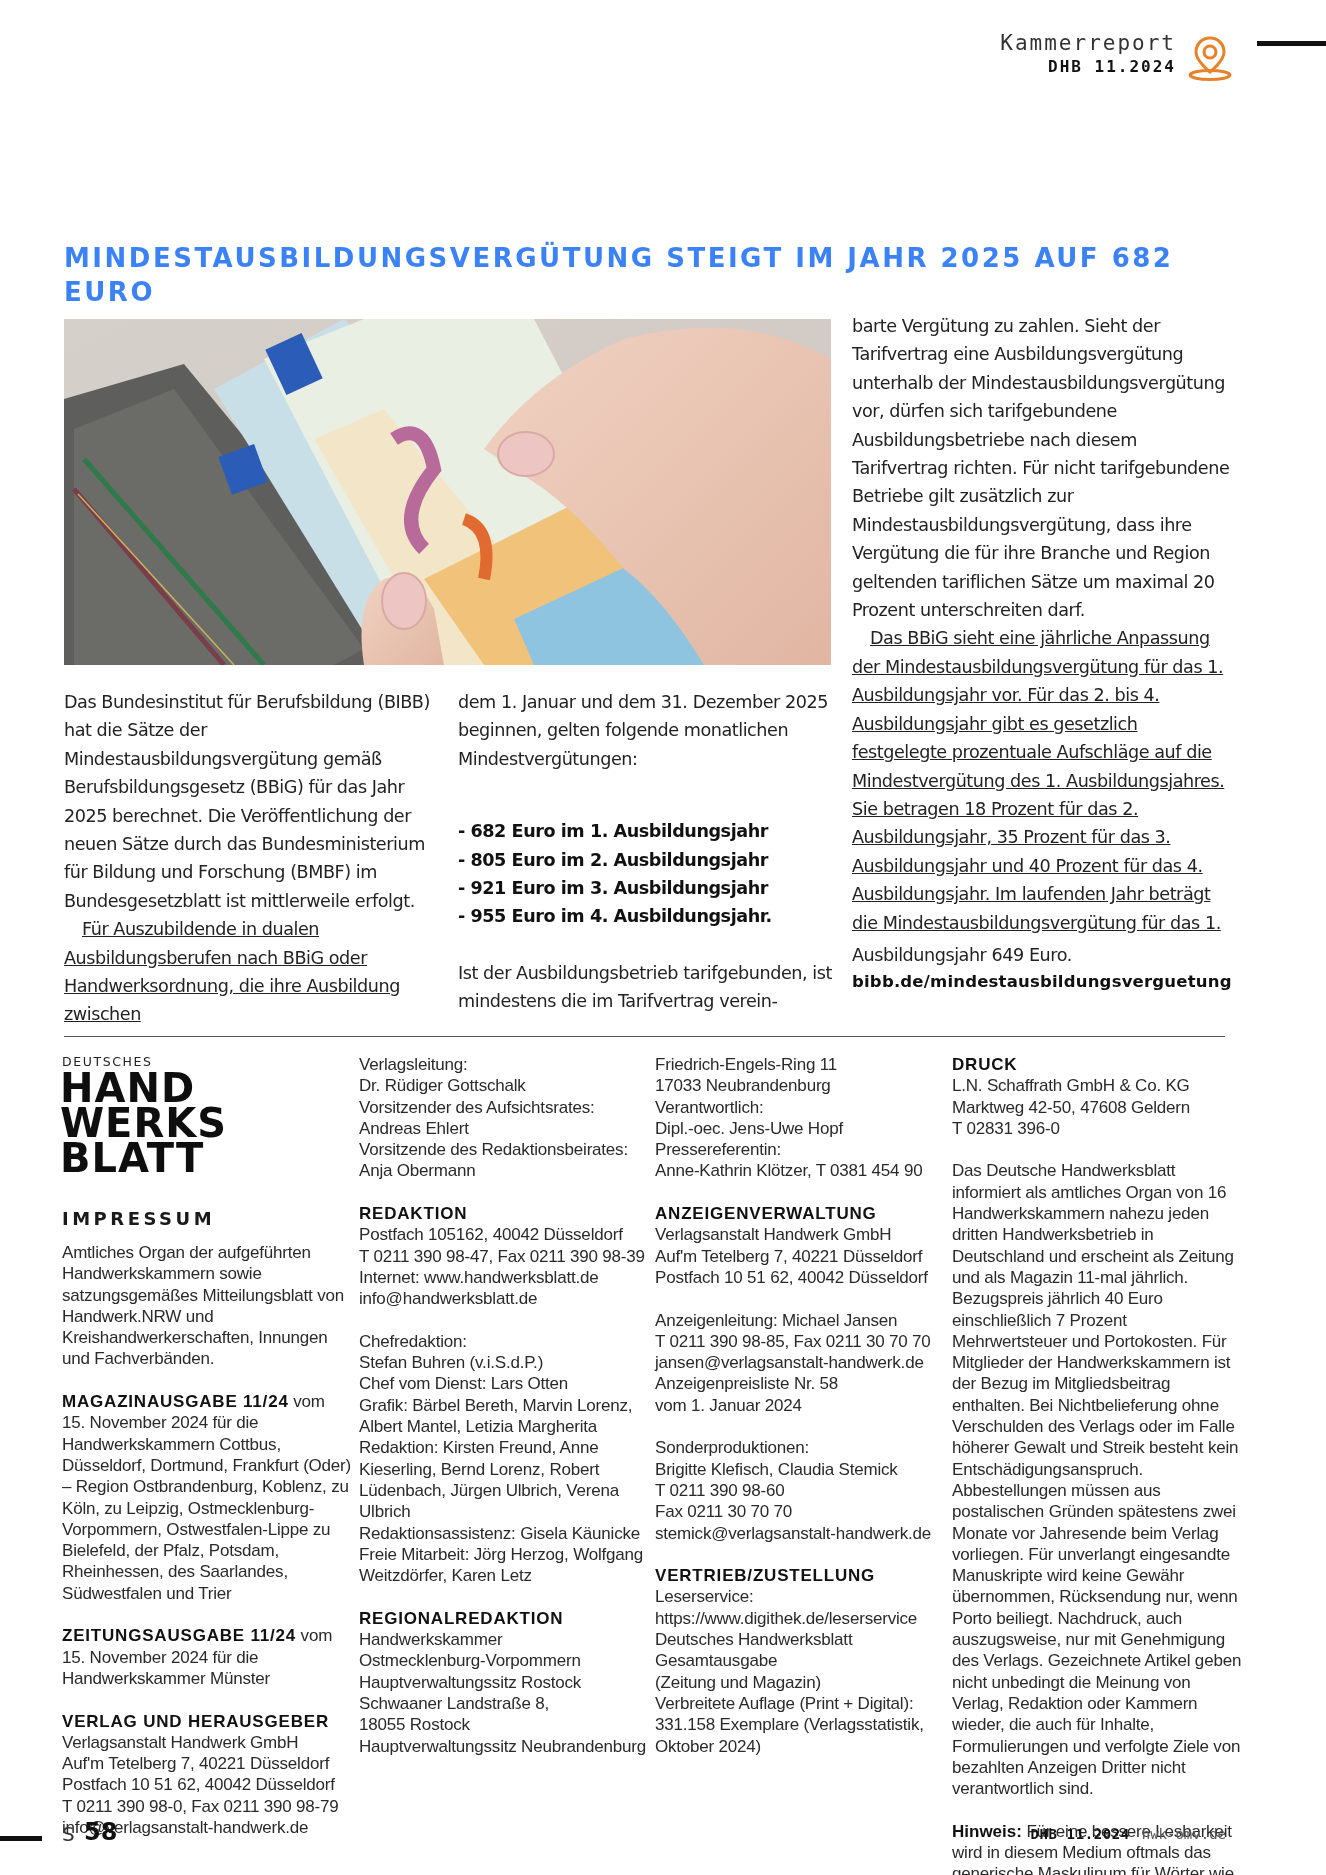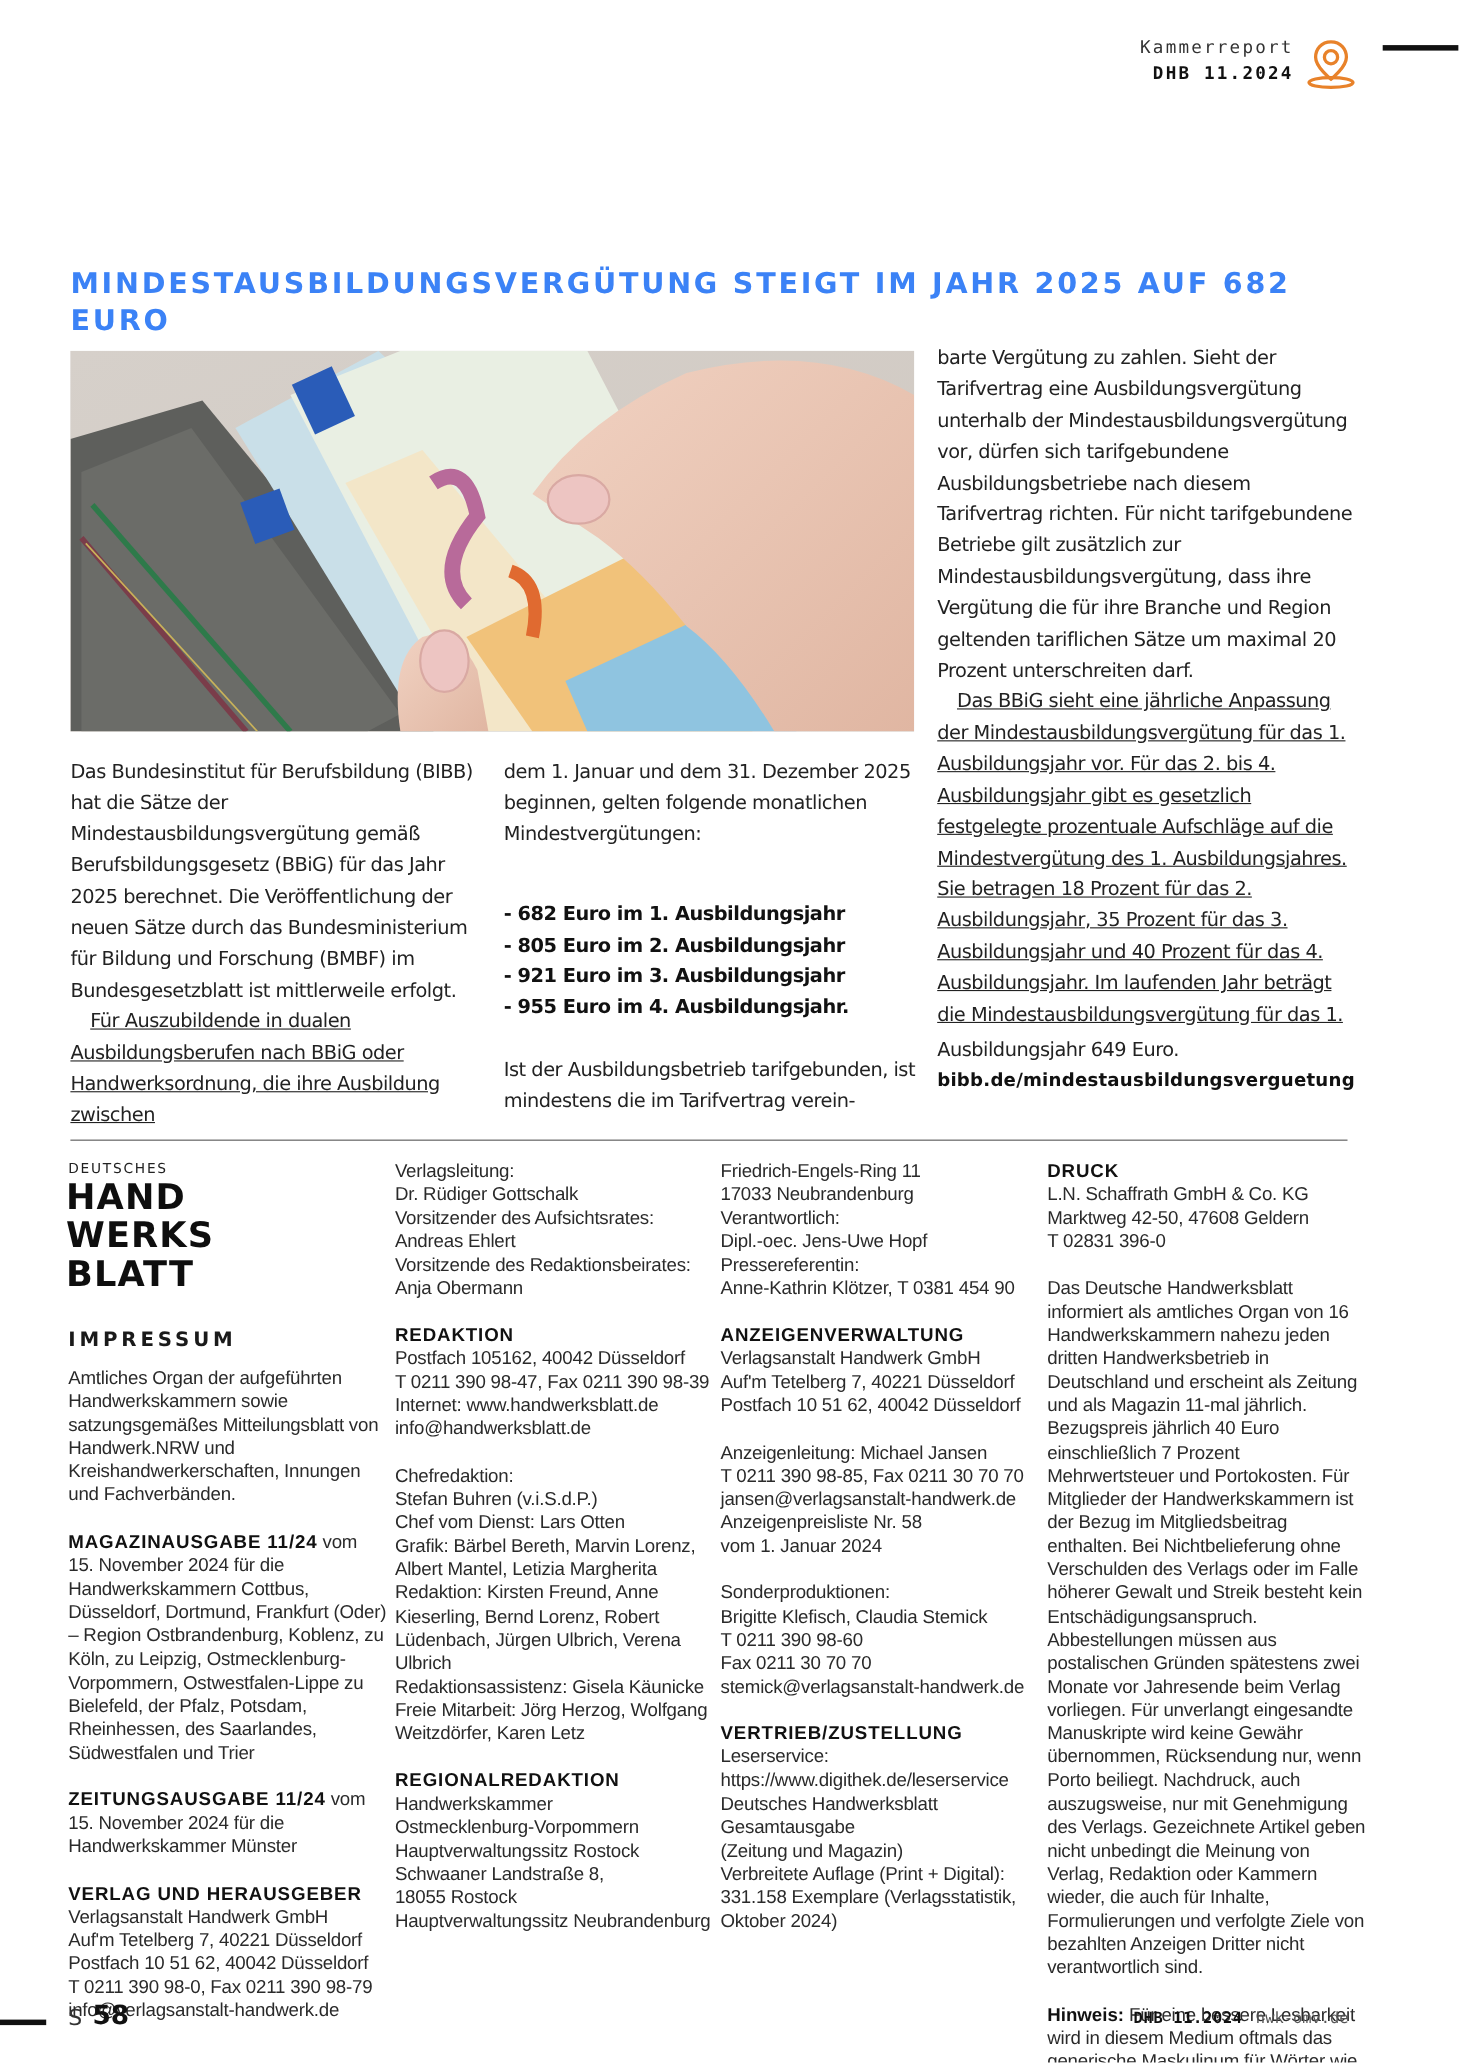--- a/index.html
+++ b/index.html
@@ -1,21 +1,21 @@
 <!DOCTYPE html>
 <html><head>
   <meta charset="utf-8">
   <style>
     * { margin: 0; padding: 0; box-sizing: border-box; }
     html, body { width: 1326px; height: 1875px; background: #ffffff; overflow: hidden; }
     body { position: relative; font-family: "Liberation Sans", "DejaVu Sans", sans-serif; color: #1a1a1a; }
 
     
     .hdr-text { position: absolute; right: 150px; top: 32px; text-align: right; }
-    .hdr-kammer { font-family: "DejaVu Sans Mono", "Liberation Mono", monospace; font-size: 16px; letter-spacing: 2px; color: #333; line-height: 22px; }
+    .hdr-kammer { font-family: "DejaVu Sans Mono", "Liberation Mono", monospace; font-size: 21px; letter-spacing: 2px; color: #333; line-height: 22px; }
     .hdr-issue { font-family: "DejaVu Sans Mono", monospace; font-weight: bold; font-size: 16px; letter-spacing: 2px; color: #111; line-height: 22px; margin-top: 2px; }
     .hdr-pin { position: absolute; left: 1187px; top: 34px; width: 46px; height: 48px; }
     .hdr-rule { position: absolute; left: 1257px; top: 41px; width: 69px; height: 5px; background: #111; }
 
     
     .title { position: absolute; left: 64px; top: 241px; width: 1180px;
       font-family: "DejaVu Sans", sans-serif; font-weight: bold; font-size: 26px; line-height: 34px;
       letter-spacing: 2.5px; color: #3b82f6; text-transform: uppercase; transform: scaleX(1.0); }
 
     
@@ -41,21 +41,21 @@
     .imp { position: absolute; font-family: "Liberation Sans", sans-serif; font-size: 17px; line-height: 21.3px; color: #2a2a2a; letter-spacing: -0.2px; }
     .imp p { margin: 0; }
     .imp .gap { height: 21.3px; }
     .imp .h { font-weight: bold; letter-spacing: 0.8px; color: #111; }
     .imp-c1 { left: 62px; top: 1242px; width: 290px; }
     .imp-c2 { left: 359px; top: 1054px; width: 290px; }
     .imp-c3 { left: 655px; top: 1054px; width: 290px; }
     .imp-c4 { left: 952px; top: 1054px; width: 290px; }
 
     .logo-pre { position: absolute; left: 62px; top: 1054px; font-family: "DejaVu Sans", sans-serif; font-size: 12.5px; letter-spacing: 1.6px; color: #222; }
-    .logo-main { position: absolute; left: 60px; top: 1071px; font-family: "DejaVu Sans", sans-serif; font-weight: bold; font-size: 32px; line-height: 35px; letter-spacing: 1px; color: #0e0e0e; }
+    .logo-main { position: absolute; left: 60px; top: 1071px; font-family: "DejaVu Sans", sans-serif; font-weight: bold; font-size: 40px; line-height: 35px; letter-spacing: 1px; color: #0e0e0e; }
     .imp-title { position: absolute; left: 62px; top: 1208px; font-family: "DejaVu Sans", sans-serif; font-weight: bold; font-size: 18px; letter-spacing: 3.5px; color: #1a1a1a; }
 
     
     .ftr-rule { position: absolute; left: 0; top: 1836px; width: 42px; height: 5px; background: #111; }
     .ftr-s { position: absolute; left: 62px; top: 1822px; font-family: "DejaVu Sans", sans-serif; font-size: 20px; color: #333; }
     .ftr-page { position: absolute; left: 84px; top: 1818px; font-family: "DejaVu Sans", sans-serif; font-weight: bold; font-size: 24px; color: #111; }
     .ftr-right { position: absolute; right: 100px; top: 1826px; font-size: 14px; }
     .ftr-issue { font-family: "DejaVu Sans Mono", monospace; font-weight: bold; color: #111; letter-spacing: 0.6px; }
     .ftr-site { font-family: "DejaVu Sans Mono", monospace; color: #555; margin-left: 8px; }
   </style>

